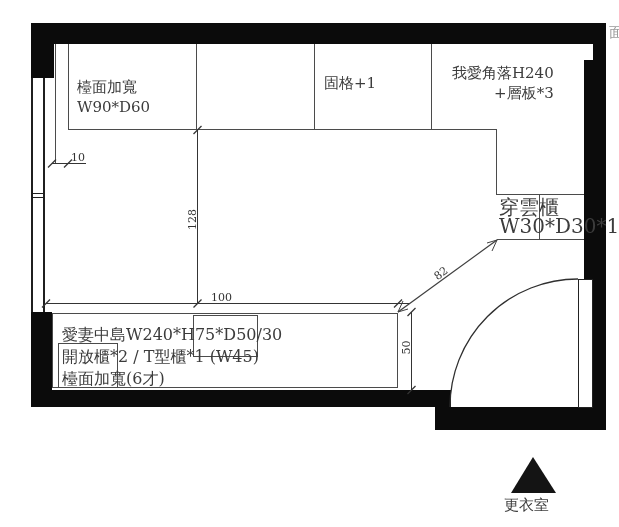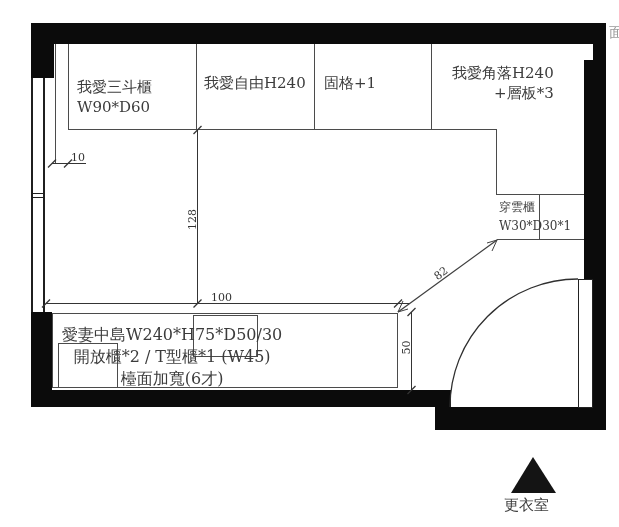--- a/index.html
+++ b/index.html
@@ -8,22 +8,22 @@
     background:#ffffff; overflow:hidden;
     font-family:"DejaVu Serif","Liberation Serif",serif;
   }
   .wall  { position:absolute; background:#0b0b0b; }
   .gline { position:absolute; background:#4b4b4b; }
   .wline { position:absolute; background:#1f1f1f; }
   .dline { position:absolute; background:#343434; }
   .whitebox { position:absolute; background:#ffffff; }
   .t { position:absolute; color:#3c3c3c; white-space:nowrap; }
   .cab   { font-size:15px; line-height:20px; }
-  .cab2  { font-size:12px; line-height:19px; }
-  .isl   { font-size:16px; line-height:22px;text-align:center; }
+  .cab2  { font-size:20px; line-height:19px; }
+  .isl   { font-size:16px; line-height:22px; }
   .dim   { font-size:11px; color:#333333; }
   .rot90 { transform:rotate(-90deg); transform-origin:center center; text-align:center; }
   .rot36 { transform:rotate(-36deg); transform-origin:center center; text-align:center; }
   .room  { font-size:15px; }
   .edgeglyph { font-size:14px; color:#9a9a9a; }
   svg.overlay { position:absolute; left:0; top:0; }
   .doorleaf { position:absolute; background:#ffffff; border:1px solid #222222; box-sizing:border-box; }
 </style>
 </head>
 <body>
@@ -77,25 +77,22 @@
       <line x1="193.5" y1="307.5" x2="201.5" y2="299.5"></line>
       <line x1="42" y1="307.5" x2="50" y2="299.5"></line>
       <line x1="394" y1="307.5" x2="402" y2="299.5"></line>
       <line x1="407.5" y1="316" x2="415.5" y2="308"></line>
       <line x1="407.5" y1="394" x2="415.5" y2="386"></line>
     </g>
     <polygon points="533,457 511,493 556,493" fill="#141414"></polygon>
   </svg>
 
   <div class="t cab" style="left:77px;top:77px;">
-    <div>我愛三斗櫃</div>
+    <div>檯面加寬</div>
     <div>W90*D60</div>
-  </div>
-  <div class="t cab" style="left:204px;top:73px;">
-    <div>我愛自由H240</div>
   </div>
   <div class="t cab" style="left:324px;top:73px;">
     <div>固格+1</div>
   </div>
   <div class="t cab" style="left:452px;top:63px;text-align:right;">
     <div>我愛角落H240</div>
     <div>+層板*3</div>
   </div>
   <div class="t cab2" style="left:499px;top:198px;">
     <div>穿雲櫃</div>

